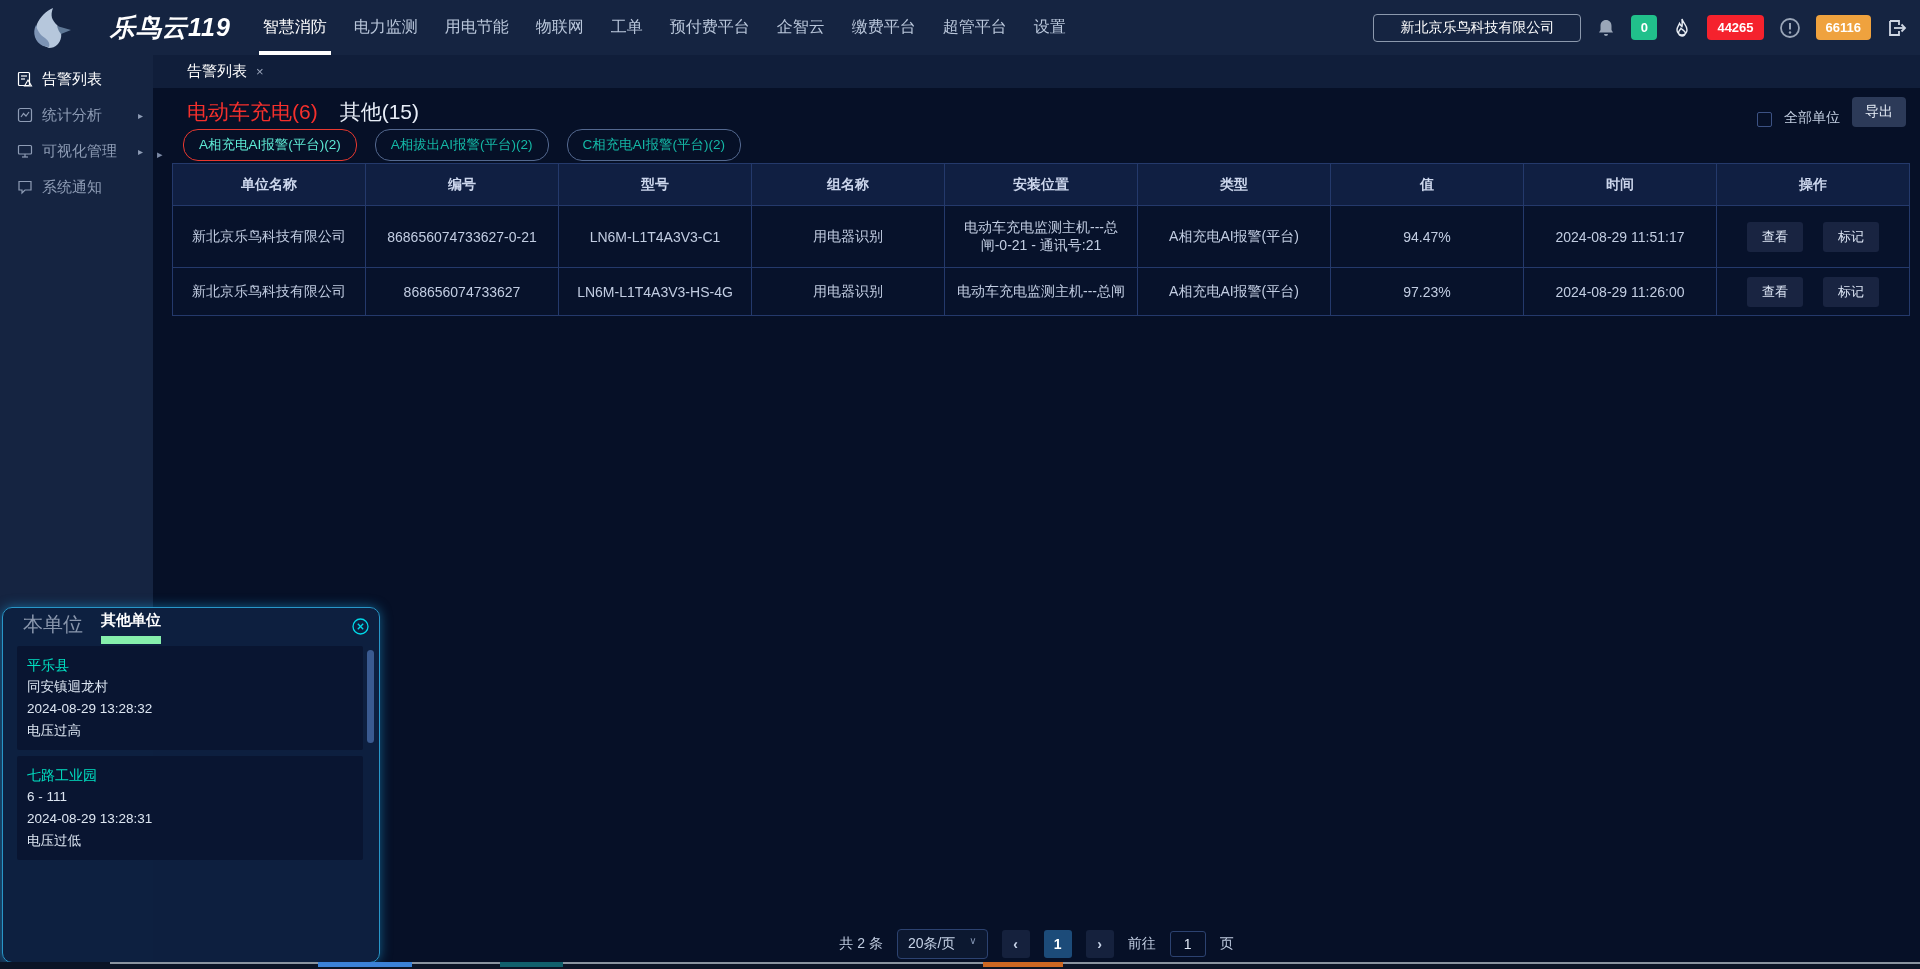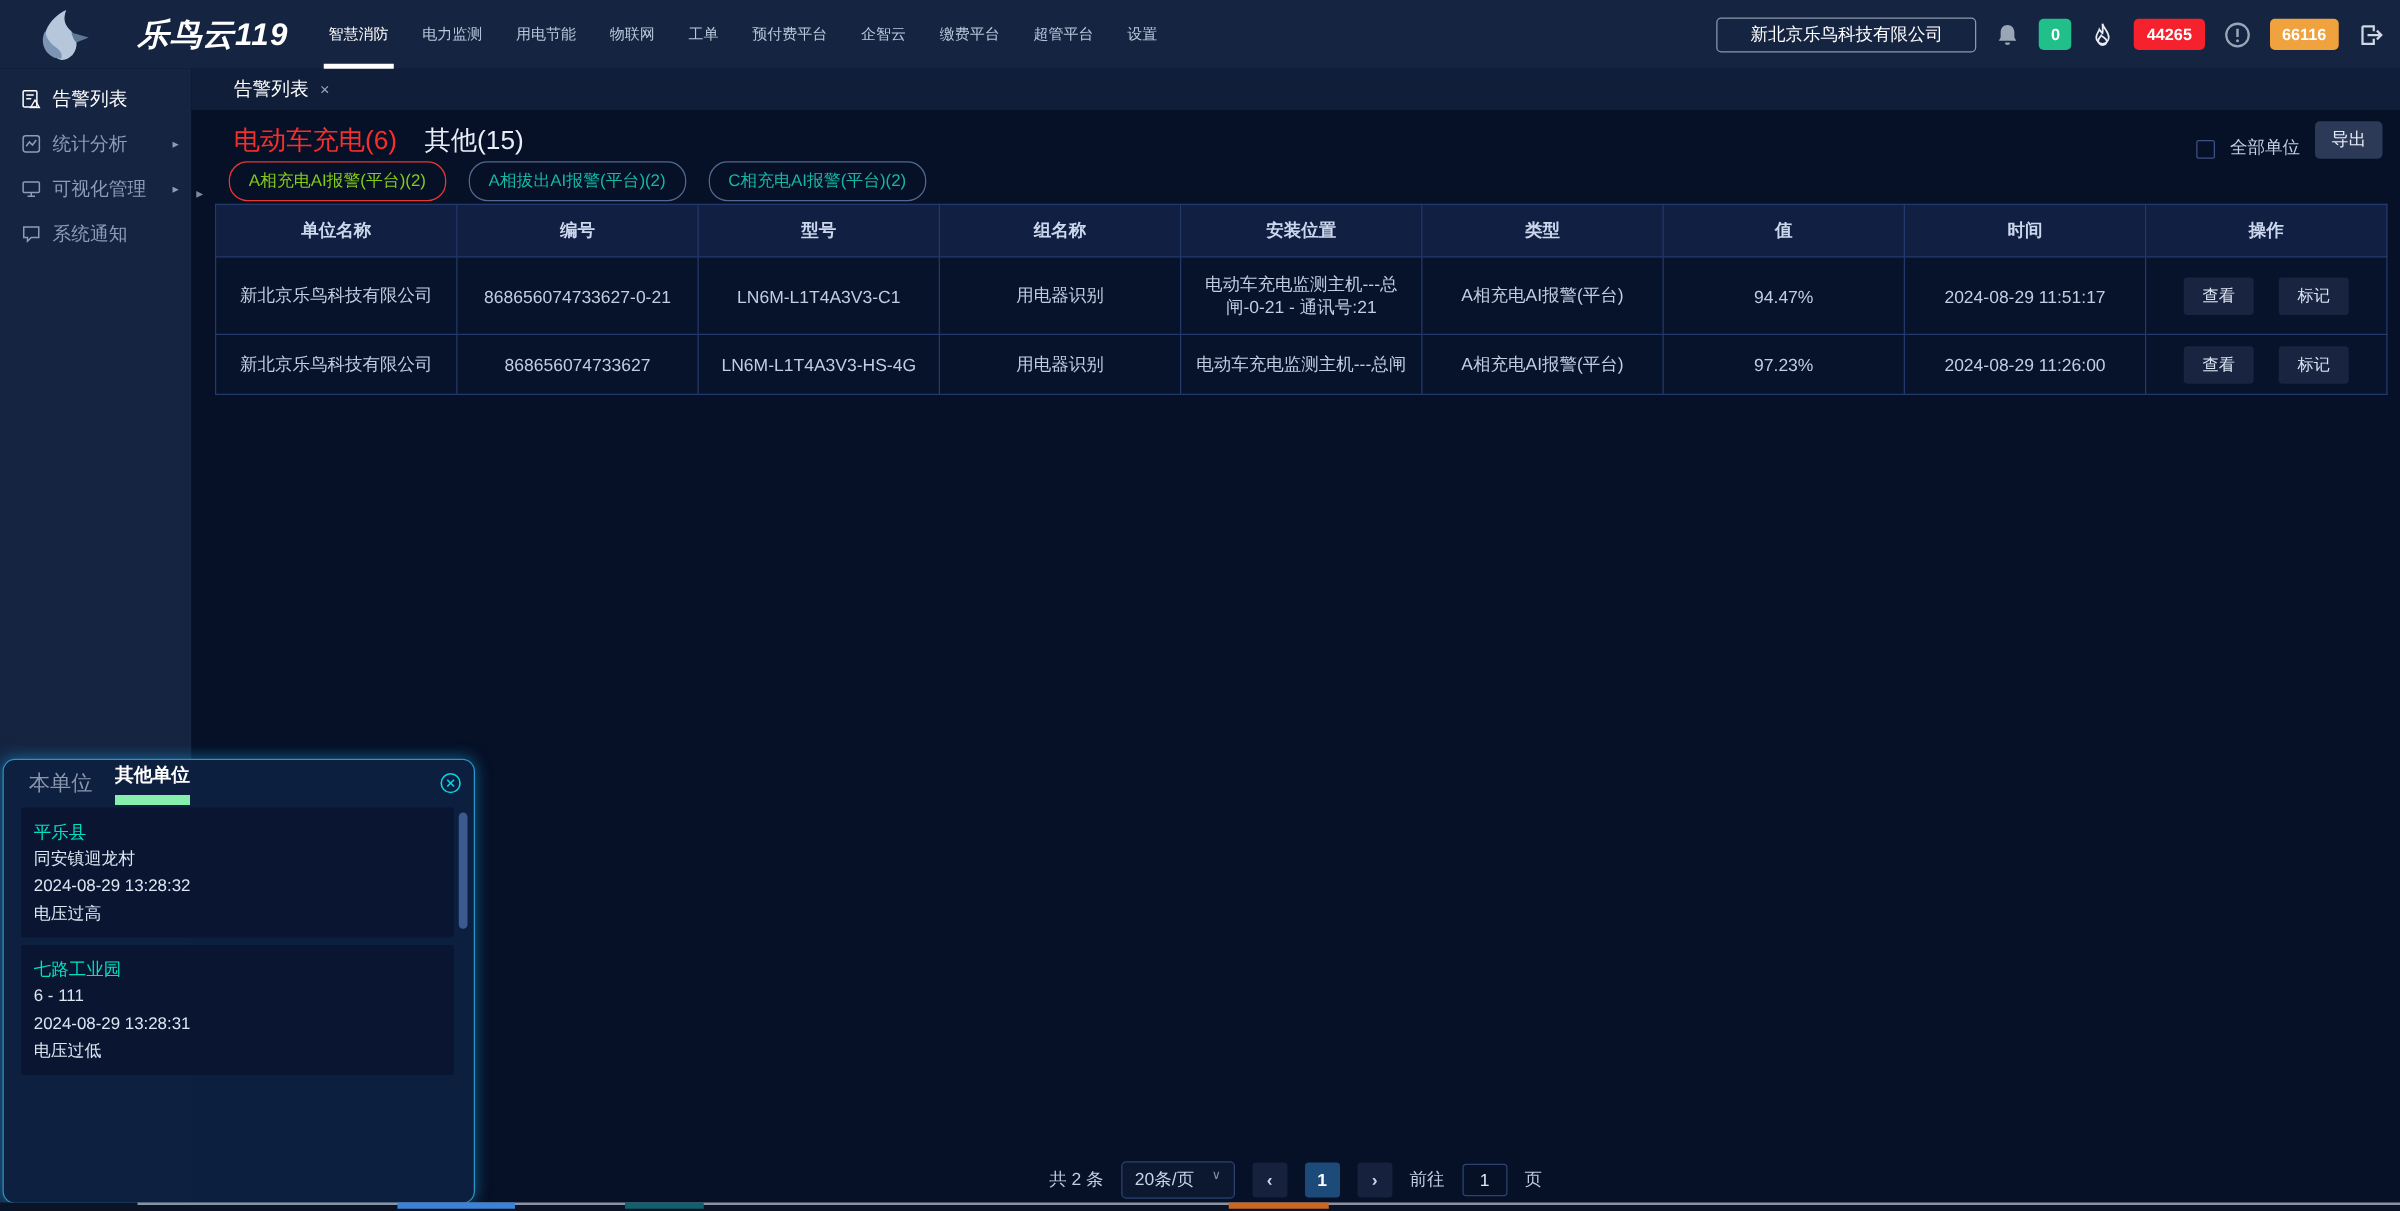--- a/index.html
+++ b/index.html
@@ -7,21 +7,21 @@
     font-family:"Liberation Sans","DejaVu Sans",sans-serif; }
 
   
   .navbar { position:absolute; left:0; top:0; width:1920px; height:55px;
     background:#152441; display:flex; align-items:center; z-index:20; }
   .logo-wrap { width:110px; display:flex; justify-content:center; align-items:center; }
   .brand { color:#fff; font-size:25px; font-weight:bold; font-style:italic;
     letter-spacing:1px; margin-right:30px; white-space:nowrap; }
   .nav-items { display:flex; align-items:center; height:55px; gap:23px; }
   .nav-item { position:relative; height:55px; display:flex; align-items:center;
-    color:#b9c6da; font-size:12px; cursor:pointer; white-space:nowrap; padding:0 2px; }
+    color:#b9c6da; font-size:16px; cursor:pointer; white-space:nowrap; padding:0 2px; }
   .nav-item.active { color:#ffffff; }
   .nav-item.active::after { content:""; position:absolute; left:-2px; right:-2px;
     bottom:0; height:4px; background:#ffffff; }
   .nav-right { margin-left:auto; display:flex; align-items:center; gap:15px; padding-right:12px; }
   .company-box { border:1px solid #8c99ad; border-radius:4px; color:#fff;
     font-size:14px; padding:4px 26px; white-space:nowrap; }
   .badge { border-radius:4px; color:#fff; font-size:13px; font-weight:bold;
     padding:5px 8px; min-width:26px; text-align:center; }
   .badge.green { background:#21c08b; }
   .badge.red { background:#f5222d; padding:5px 10px; }
@@ -55,21 +55,21 @@
   .top-controls { position:absolute; right:14px; top:9px; display:flex; align-items:flex-end; gap:12px; }
   .checkbox { width:15px; height:15px; border:1px solid #3c5284; border-radius:2px;
     background:transparent; cursor:pointer; }
   .chk-label { color:#c3cfe2; font-size:14px; }
   .export-btn { background:#2c3a58; color:#e6edf7; font-size:14px; border:none;
     border-radius:4px; padding:6px 13px; cursor:pointer; }
 
   .pills-row { position:absolute; left:30px; top:41px; display:flex; gap:18px; }
   .pill { border:1px solid #53688f; color:#14b8a6; border-radius:15px; font-size:13.5px;
     padding:6px 15px; background:transparent; cursor:pointer; white-space:nowrap; }
-  .pill.active { border-color:#e8382f; color:#84cc16; }
+  .pill.active { border-color:#e8382f; color:#5eead4; }
 
   
   .alarm-table { position:absolute; left:19px; top:75px; width:1738px;
     border-collapse:collapse; table-layout:fixed; }
   .alarm-table th, .alarm-table td { border:1px solid #24396b; text-align:center;
     font-size:14px; padding:4px 8px; word-wrap:break-word; }
   .alarm-table th { background:#101f42; color:#ccd6ec; font-weight:bold; height:42px; }
   .alarm-table td { color:#c2cde2; background:#07122b; }
   .row1 td { height:62px; }
   .row2 td { height:48px; }
@@ -87,21 +87,21 @@
     display:flex; align-items:center; justify-content:center; }
   .pg-btn.current { background:#1c4b79; color:#ffffff; }
   .goto-input { width:36px; height:26px; background:transparent; border:1px solid #2c4270;
     border-radius:3px; color:#e2eaf6; text-align:center; font-size:14px; }
 
   
   .popup { position:absolute; left:2px; top:607px; width:378px; height:356px;
     background:rgba(13,32,64,0.97); border:1px solid #2896c8; border-radius:10px;
     box-shadow:0 0 12px rgba(30,160,220,0.55); z-index:50; overflow:hidden; }
   .popup-head { height:36px; display:flex; align-items:flex-end; gap:18px; padding:10px 16px 0 20px; }
-  .popup-tab { font-size:17px; color:#8a97ad; cursor:pointer; padding-bottom:6px; }
+  .popup-tab { font-size:20px; color:#8a97ad; cursor:pointer; padding-bottom:6px; }
   .popup-tab.active { color:#ffffff; font-weight:bold; font-size:15px;
     border-bottom:8px solid #86efac; }
   .popup-close { position:absolute; right:10px; top:10px; cursor:pointer; }
   .popup-list { padding:0 16px 0 14px; display:flex; flex-direction:column; gap:6px; margin-top:2px; }
   .popup-item { background:#091531; border-radius:2px; padding:8px 10px; cursor:pointer; }
   .popup-item .pi-title { color:#00e0c2; font-size:14px; line-height:22px; }
   .popup-item .pi-line { color:#dde6f2; font-size:13.5px; line-height:22px; }
   .popup-scroll { position:absolute; right:5px; top:42px; width:7px; height:93px;
     background:#3a5a90; border-radius:4px; }
 

